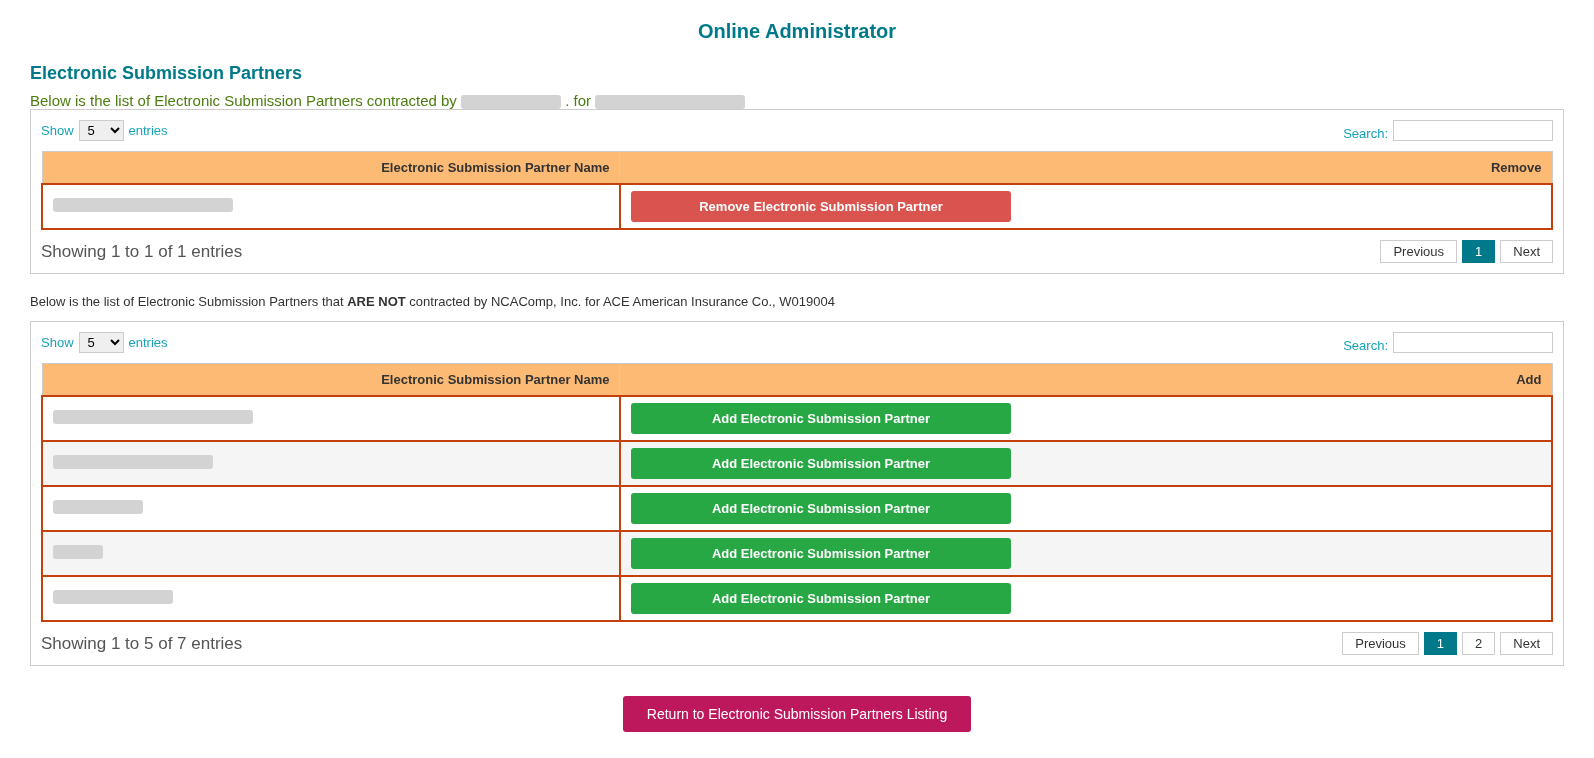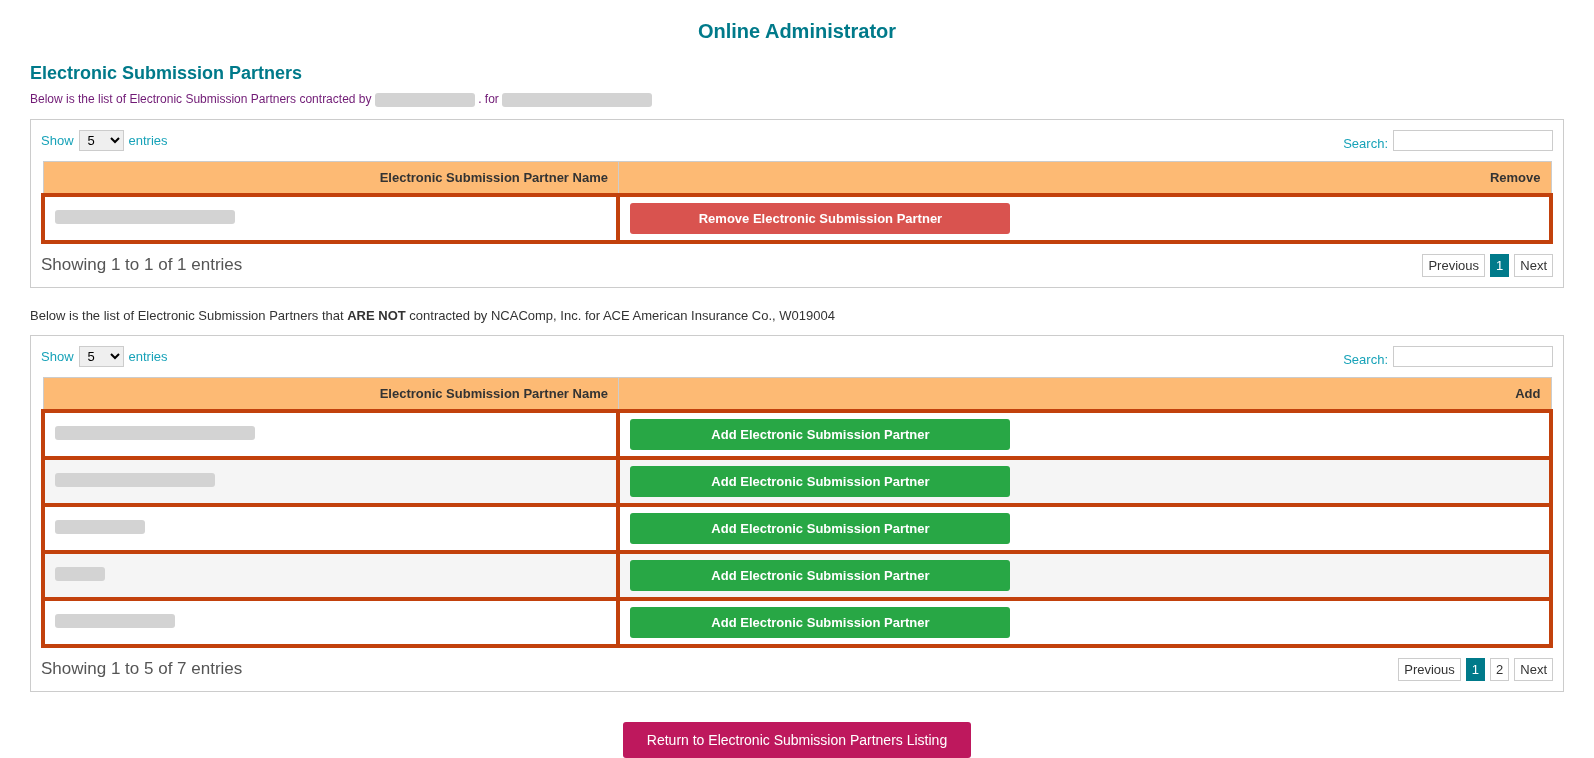--- a/index.html
+++ b/index.html
@@ -1,48 +1,48 @@
 <!DOCTYPE html>
 <html><head>
   <meta charset="utf-8">
   <style>
     * { box-sizing: border-box; margin: 0; padding: 0; }
     body { font-family: Arial, sans-serif; font-size: 13px; color: #333; background: #fff; padding: 20px 30px; }
 
     h1.page-title { text-align: center; color: #007a8a; font-size: 20px; margin-bottom: 20px; font-weight: bold; }
     h2.section-title { color: #007a8a; font-size: 18px; margin-bottom: 8px; font-weight: bold; }
-    .subtitle { font-size: 12px; color: #701a75; margin-bottom: 12px; }
+    .subtitle { font-size: 15px; color: #4d7c0f; }
     .subtitle .redacted { display: inline-block; background: #d3d3d3; width: 100px; height: 14px; border-radius: 3px; vertical-align: middle; }
     .subtitle .redacted2 { display: inline-block; background: #d3d3d3; width: 150px; height: 14px; border-radius: 3px; vertical-align: middle; }
 
     .table-container { border: 1px solid #ccc; padding: 10px; margin-bottom: 20px; }
 
     .table-controls { display: flex; justify-content: space-between; align-items: center; margin-bottom: 10px; }
     .show-entries { display: flex; align-items: center; gap: 5px; color: #17a2b8; font-size: 13px; }
     .show-entries select { padding: 1px 4px; border: 1px solid #ccc; font-size: 13px; }
     .search-box { display: flex; align-items: flex-end; gap: 5px; color: #17a2b8; font-size: 13px; }
     .search-box input { border: 1px solid #ccc; padding: 2px 6px; font-size: 13px; width: 160px; }
 
     table { width: 100%; border-collapse: collapse; font-size: 13px; }
     table thead tr { background: #fff; }
     table thead th { border: 1px solid #ccc; padding: 8px 10px; text-align: right; font-weight: bold; background: #fdba74; }
     table tbody tr { border: 1px solid #e0e0e0; }
     table tbody tr:nth-child(even) { background: #f5f5f5; }
     table tbody tr:nth-child(odd) { background: #fff; }
-    table tbody td { border: 4px solid #c2410c; padding: 6px 10px; vertical-align: middle; }
+    table tbody td { border: 2px solid #c2410c; padding: 6px 10px; vertical-align: middle; }
 
     .redacted-cell { display: inline-block; background: #d3d3d3; height: 14px; border-radius: 3px; }
 
     .btn-remove { background: #d9534f; color: #fff; border: none; padding: 8px 20px; border-radius: 3px; cursor: pointer; font-size: 13px; font-weight: bold; width: 380px; }
 
     .btn-add { background: #28a745; color: #fff; border: none; padding: 8px 20px; border-radius: 3px; cursor: pointer; font-size: 13px; font-weight: bold; width: 380px; }
 
     .pagination-row { display: flex; justify-content: flex-end; align-items: center; margin-top: 10px; gap: 5px; font-size: 13px; color: #555; }
     .pagination-row .showing { margin-right: auto; font-size: 17px; color: #555; }
-    .pagination-btn { padding: 3px 5px; border: 1px solid #ccc; background: #fff; cursor: pointer; font-size: 13px; color: #333; }
+    .pagination-btn { padding: 3px 12px; border: 1px solid #ccc; background: #fff; cursor: pointer; font-size: 13px; color: #333; }
     .pagination-btn.active { background: #007a8a; color: #fff; border-color: #007a8a; }
 
     .below-desc { font-size: 13px; margin-bottom: 12px; margin-top: 10px; }
     .below-desc strong { font-weight: bold; }
 
     .footer-btn-container { text-align: center; margin-top: 30px; }
     .btn-return { background: #be185d; color: #fff; border: none; padding: 10px 24px; border-radius: 3px; cursor: pointer; font-size: 14px; font-weight: normal; }
   </style>
 </head>
 <body>

